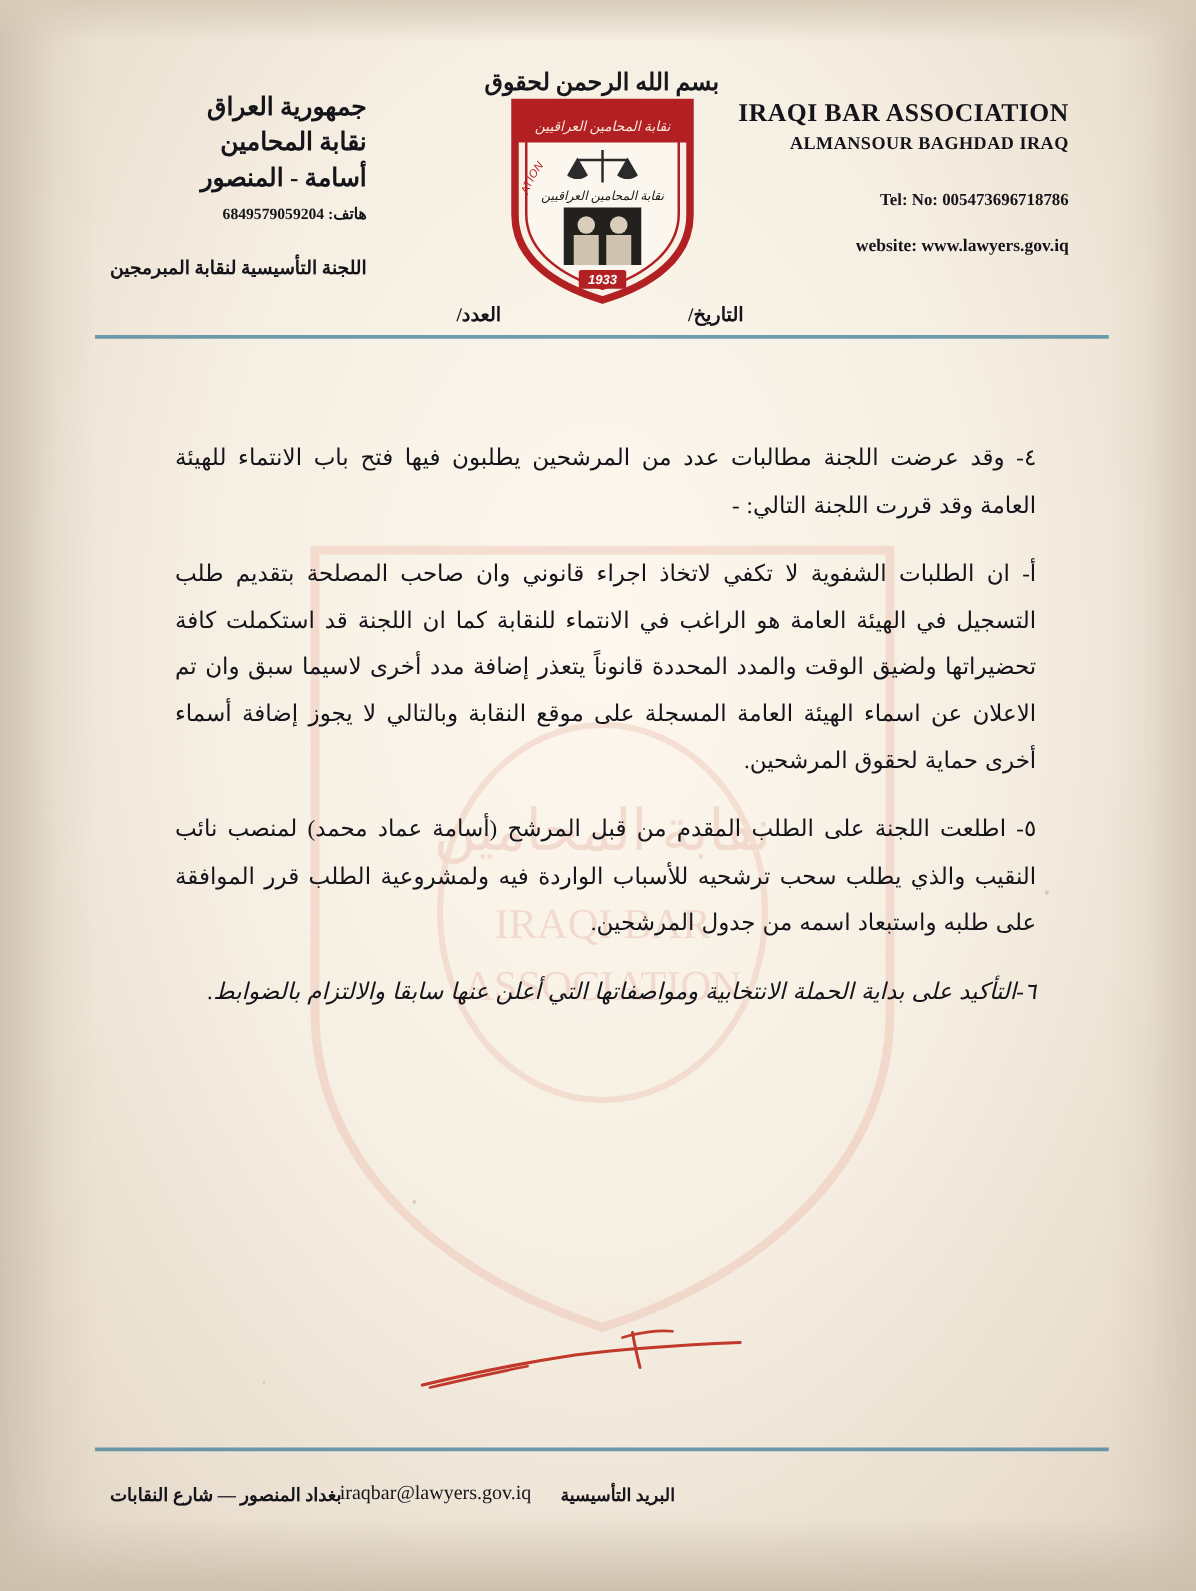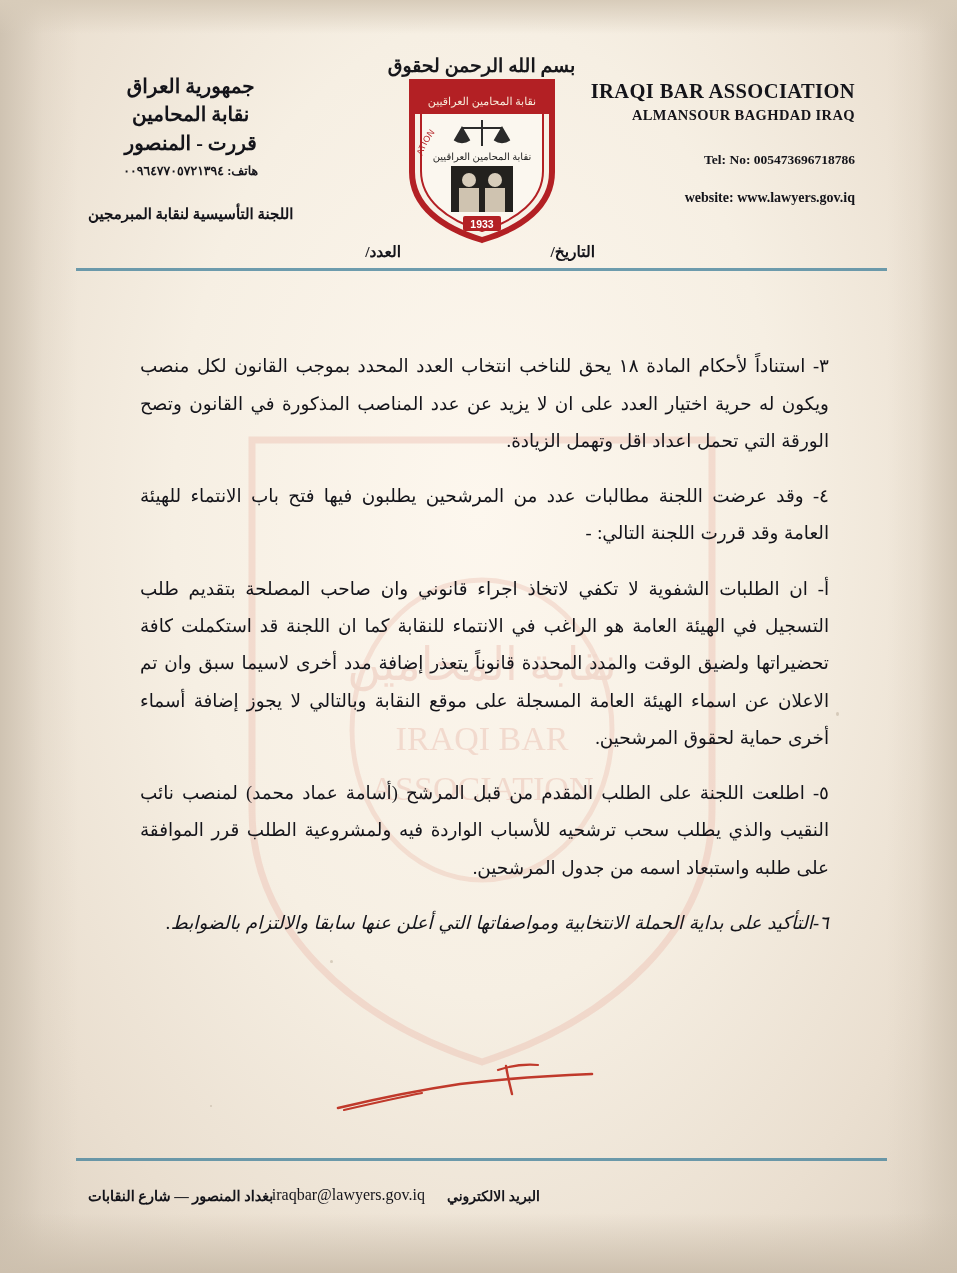--- a/index.html
+++ b/index.html
@@ -77,20 +77,21 @@
     color: #17171b;
     font-family: "Liberation Serif", "DejaVu Serif", serif;
   }
   .logo {
     position: absolute;
     top: 34px;
     left: 50%;
     transform: translateX(-50%);
     width: 150px;
     height: 168px;
+    font-style: italic;
   }
   .hdr-en {
     position: absolute;
     top: 38px;
     right: 30px;
     text-align: right;
     direction: ltr;
     color: #14141a;
   }
   .hdr-en .l1 {
@@ -115,21 +116,21 @@
   .hdr-en .l4 {
     font-size: 14px;
     font-weight: bold;
     margin-top: 22px;
     white-space: nowrap;
   }
   .hdr-ar {
     position: absolute;
     top: 30px;
     left: 10px;
-    text-align: center;
+    text-align: right;
     color: #14141a;
   }
   .hdr-ar .a1, .hdr-ar .a2, .hdr-ar .a3 {
     font-size: 20px;
     font-weight: bold;
     line-height: 1.42;
     white-space: nowrap;
   }
   .hdr-ar .a4 {
     font-size: 12.5px;
@@ -320,55 +321,54 @@
     <div class="hdr-en">
       <div class="l1">IRAQI BAR ASSOCIATION</div>
       <div class="l2">ALMANSOUR BAGHDAD IRAQ</div>
       <div class="l3">Tel: No: 005473696718786</div>
       <div class="l4">website: www.lawyers.gov.iq</div>
     </div>
 
     <div class="hdr-ar">
       <div class="a1">جمهورية العراق</div>
       <div class="a2">نقابة المحامين</div>
-      <div class="a3">قررت - المنصور</div>
-      <div class="a4">هاتف: ٠٠٩٦٤٧٧٠٥٧٢١٣٩٤</div>
+      <div class="a3">أسامة - المنصور</div>
+      <div class="a4">هاتف: 6849579059204</div>
       <div class="a5">اللجنة التأسيسية لنقابة المبرمجين</div>
     </div>
   </div>
 
   <div class="meta-row">
     <div class="meta-date">التاريخ/</div>
     <div class="meta-num">العدد/</div>
   </div>
 
   <div class="rule-top"></div>
 
   <div class="body-area">
-    <p class="para">٣- استناداً لأحكام المادة ١٨ يحق للناخب انتخاب العدد المحدد بموجب القانون لكل منصب ويكون له حرية اختيار العدد على ان لا يزيد عن عدد المناصب المذكورة في القانون وتصح الورقة التي تحمل اعداد اقل وتهمل الزيادة.</p>
     <p class="para">٤- وقد عرضت اللجنة مطالبات عدد من المرشحين يطلبون فيها فتح باب الانتماء للهيئة العامة وقد قررت اللجنة التالي: -</p>
     <p class="para">أ- ان الطلبات الشفوية لا تكفي لاتخاذ اجراء قانوني وان صاحب المصلحة بتقديم طلب التسجيل في الهيئة العامة هو الراغب في الانتماء للنقابة كما ان اللجنة قد استكملت كافة تحضيراتها ولضيق الوقت والمدد المحددة قانوناً يتعذر إضافة مدد أخرى لاسيما سبق وان تم الاعلان عن اسماء الهيئة العامة المسجلة على موقع النقابة وبالتالي لا يجوز إضافة أسماء أخرى حماية لحقوق المرشحين.</p>
     <p class="para">٥- اطلعت اللجنة على الطلب المقدم من قبل المرشح (أسامة عماد محمد) لمنصب نائب النقيب والذي يطلب سحب ترشحيه للأسباب الواردة فيه ولمشروعية الطلب قرر الموافقة على طلبه واستبعاد اسمه من جدول المرشحين.</p>
     <p class="para">٦-التأكيد على بداية الحملة الانتخابية ومواصفاتها التي أعلن عنها سابقا والالتزام بالضوابط.</p>
   </div>
 
   <div class="signature">
     <svg viewBox="0 0 300 70" width="300" height="70" aria-hidden="true">
       <path d="M8 48 C50 38 90 30 130 24 C170 19 215 16 262 14" fill="none" stroke="#c0392b" stroke-width="2.6" stroke-linecap="round"></path>
       <path d="M14 50 C40 44 66 38 92 33" fill="none" stroke="#c0392b" stroke-width="2.2" stroke-linecap="round"></path>
       <path d="M176 6 C178 18 180 26 182 34" fill="none" stroke="#c0392b" stroke-width="2.4" stroke-linecap="round"></path>
       <path d="M168 10 C180 6 196 4 208 5" fill="none" stroke="#c0392b" stroke-width="2.2" stroke-linecap="round"></path>
     </svg>
   </div>
 
   <div class="rule-bottom"></div>
 
   <div class="footer">
     <div class="footer-email">iraqbar@lawyers.gov.iq</div>
-    <div class="footer-email-label">البريد الالكتروني</div>
+    <div class="footer-email-label">البريد التأسيسية</div>
     <div class="footer-addr">بغداد المنصور — شارع النقابات</div>
   </div>
 
   <div class="paper-edge-left"></div>
   <div class="paper-edge-right"></div>
   <div class="paper-edge-top"></div>
   <div class="paper-edge-bottom"></div>
 
   <div class="speck" style="left:330px; top:960px; width:3px; height:3px;"></div>
   <div class="speck" style="left:836px; top:712px; width:3px; height:4px;"></div>

